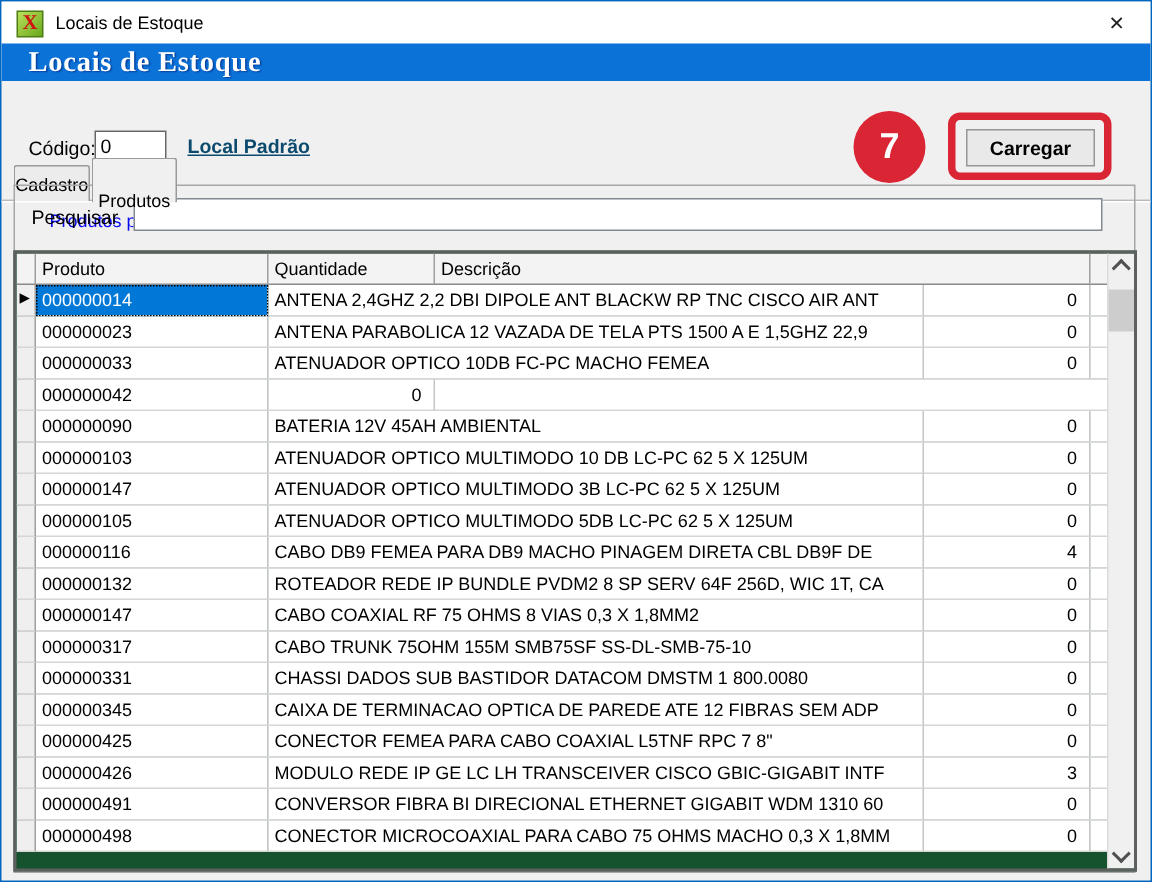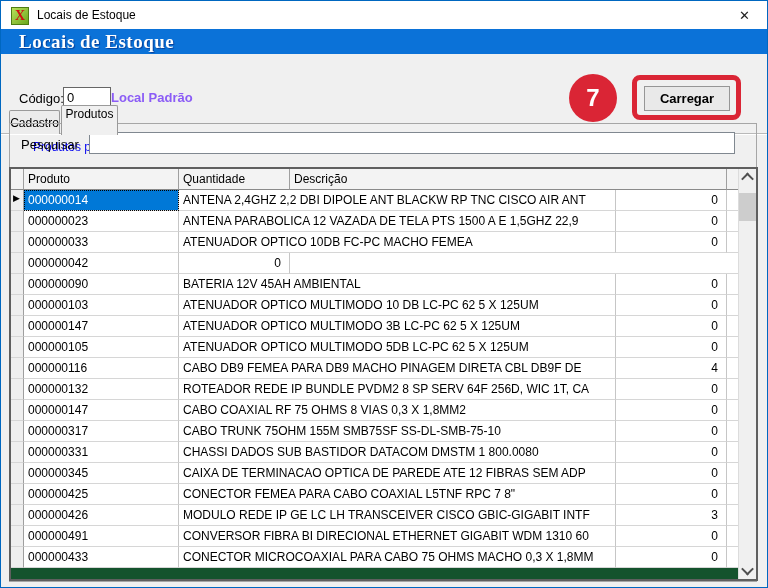--- a/index.html
+++ b/index.html
@@ -14,27 +14,27 @@
 
   
   .band{position:absolute;left:0;top:28px;width:100%;height:25px;background:#0b72d8;display:flex;align-items:center;}
   .band-title{font-family:"Liberation Serif",serif;font-weight:bold;font-size:19px;color:#ffffff;padding-left:18px;text-shadow:1px 1px 1px rgba(0,0,80,.45);letter-spacing:.5px;}
 
   
   .tabstrip{position:absolute;left:0;top:53px;width:100%;height:32px;margin-top:48px;}
   .tabline{position:absolute;left:0;top:31px;width:100%;height:1px;background:#ffffff;border-top:1px solid #b9b9b9;}
   .tab{position:absolute;box-sizing:border-box;font-size:12px;color:#000;display:flex;align-items:flex-start;justify-content:center;cursor:default;}
   .tab-inactive{left:8px;top:8px;width:51px;height:24px;background:#ececec;border:1px solid #9a9a9a;border-bottom:none;border-radius:2px 2px 0 0;padding-top:5px;}
-  .tab-active{left:60px;top:3px;width:57px;height:30px;background:#f0f0f0;border:1px solid #9a9a9a;border-bottom:none;border-radius:2px 2px 0 0;padding-top:1px;z-index:3;}
+  .tab-active{left:60px;top:3px;width:57px;height:30px;background:#f0f0f0;border:1px solid #9a9a9a;border-bottom:none;border-radius:2px 2px 0 0;padding-top:21px;z-index:3;}
 
   
   .lbl{position:absolute;font-size:13px;color:#000;}
   #codigo-label{left:18px;top:90px;}
   #codigo-input{position:absolute;left:62px;top:86px;width:40px;height:18px;border:1px solid #666;background:#fff;font-size:13px;padding:0 3px;font-family:"Liberation Sans",sans-serif;}
-  #local-padrao{position:absolute;left:110px;top:89px;font-size:13px;font-weight:bold;color:#8b5cf6;}
+  #local-padrao{position:absolute;left:124px;top:89px;font-size:13px;font-weight:bold;color:#0c4a6e;text-decoration:underline;}
 
   
   .ann-circle{position:absolute;left:568px;top:73px;width:48px;height:48px;border-radius:50%;background:#da2535;display:flex;align-items:center;justify-content:center;color:#fff;font-weight:bold;font-size:24px;z-index:5;}
   .ann-rect{position:absolute;left:631px;top:74px;width:109px;height:45px;border:5px solid #da2535;border-radius:8px;box-sizing:border-box;z-index:4;}
   #carregar-btn{position:absolute;left:643px;top:85px;width:86px;height:25px;background:#e9e9e9;border:1px solid #969696;font-size:13px;font-weight:bold;font-family:"Liberation Sans",sans-serif;color:#000;}
 
   
   .groupbox{position:absolute;left:8px;top:122px;width:748px;height:459px;border:1px solid #a6a6a6;box-sizing:border-box;}
   .group-title{position:absolute;left:18px;top:-8px;background:#f0f0f0;padding:0 5px;font-size:12px;font-weight:normal;color:#0b0bf0;margin-top:24px;}
   #pesquisar-label{left:20px;top:136px;}
@@ -221,21 +221,21 @@
           </div>
           <div class="grow">
             <div class="gcell c-sel"></div>
             <div class="gcell c-prod">000000491</div>
             <div class="gcell c-desc">CONVERSOR FIBRA BI DIRECIONAL ETHERNET GIGABIT WDM 1310 60</div>
             <div class="gcell c-qty">0</div>
             <div class="gcell c-rest"></div>
           </div>
           <div class="grow">
             <div class="gcell c-sel"></div>
-            <div class="gcell c-prod">000000433</div>
+            <div class="gcell c-prod">000000498</div>
             <div class="gcell c-desc">CONECTOR MICROCOAXIAL PARA CABO 75 OHMS MACHO 0,3 X 1,8MM</div>
             <div class="gcell c-qty">0</div>
             <div class="gcell c-rest"></div>
           </div>
         </div>
     </div>
     <div class="vscroll">
       <div class="sbtn up">
           <div class="chev u"></div>
         </div>

